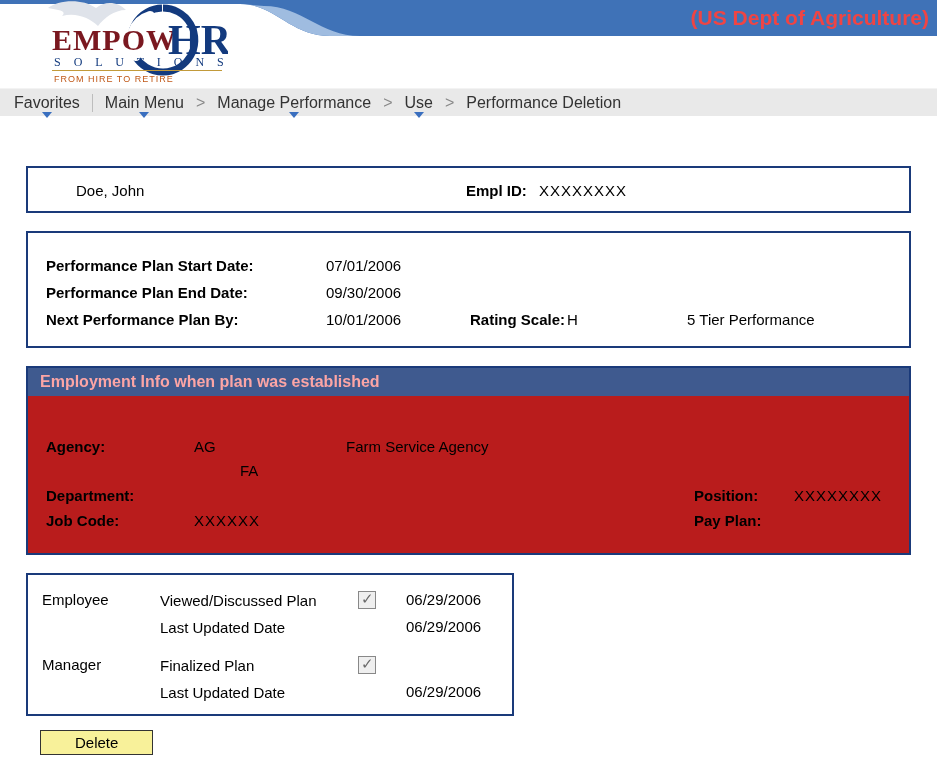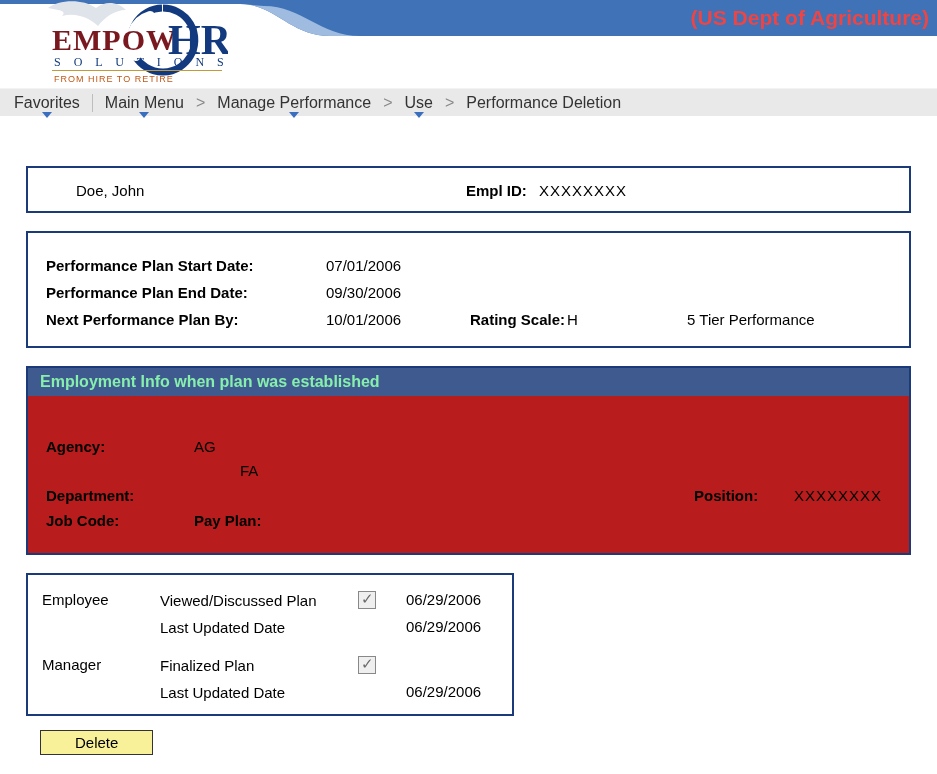--- a/index.html
+++ b/index.html
@@ -110,21 +110,21 @@
   .dlabel {
     font-weight: bold;
     width: 280px;
   }
   .dval { width: 140px; }
   .rating-label { font-weight: bold; color: #000000; margin-left: 4px; }
   .rating-code { margin-left: 2px; width: 120px; display: inline-block; }
 
   .section-header {
     background: #3f5a8f;
-    color: #86efac;
+    color: #fca5a5;
     font-weight: bold;
     font-size: 16px;
     padding: 5px 12px;
     margin-bottom: 0;
   }
   .emp-box { padding: 0 0 0 0; }
   .emp-body {
     padding: 10px 18px 16px 18px;
     background: #b91c1c;
   }
@@ -266,29 +266,31 @@
   </div>
 
   
   <div class="box emp-box" style="padding:0;">
     <div class="section-header">Employment Info when plan was established</div>
     <div class="emp-body">
       <div class="erow">
         <div class="elabel">Agency:</div>
         <div class="ecode1">AG</div>
         <div class="ecode2">FA</div>
+        <div class="edesc">Farm Service Agency</div>
       </div>
       <div class="erow">
         <div class="elabel">Department:</div>
         <div style="width:500px"></div>
         <div class="eposlabel">Position:</div>
         <div class="eposval">XXXXXXXX</div>
       </div>
       <div class="erow">
         <div class="elabel">Job Code:</div>
+        <div style="width:500px; letter-spacing:1px;">XXXXXX</div>
         <div class="eposlabel">Pay Plan:</div>
         <div></div>
       </div>
     </div>
   </div>
 
   
   <div class="review-box">
     <div class="rrow">
       <div class="rrole">Employee</div>

